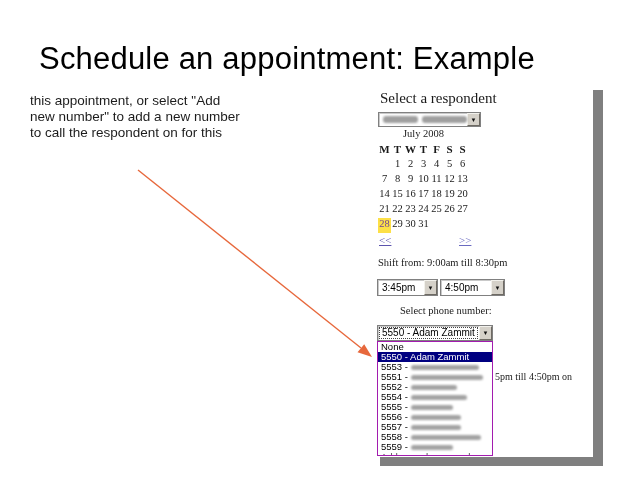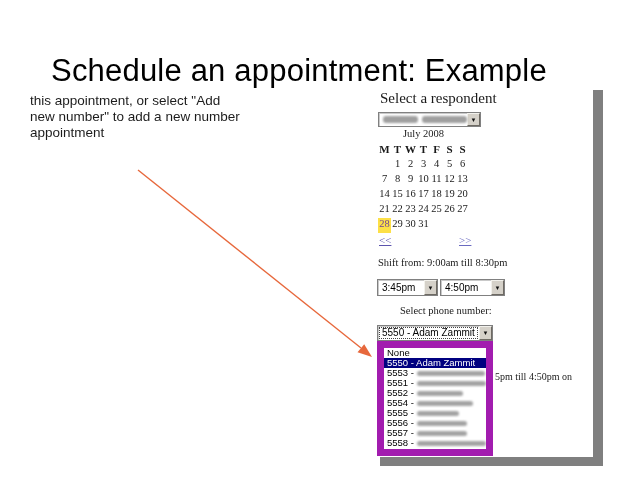--- a/index.html
+++ b/index.html
@@ -1,20 +1,20 @@
 <!DOCTYPE html>
 <html><head>
 <meta charset="utf-8">
 <style>
   html,body { margin:0; padding:0; }
   body { width:640px; height:480px; background:#ffffff; position:relative; overflow:hidden;
          font-family:"Liberation Sans", sans-serif; }
   .slide { position:absolute; inset:0; }
 
-  .title { position:absolute; left:39px; top:40px; margin:12px; font-weight:400;
+  .title { position:absolute; left:39px; top:40px; margin:0; font-weight:400;
            font-size:31px; line-height:37px; color:#000; white-space:nowrap;
            font-family:"Liberation Sans", sans-serif; letter-spacing:0.2px; }
 
   .intro { position:absolute; left:30px; top:93px; font-size:13.5px; line-height:16.2px;
            color:#1c1c1c; }
 
   .arrow-svg { position:absolute; left:0; top:0; pointer-events:none; }
 
   .serif { font-family:"Liberation Serif", serif; color:#1a1a1a; }
 
@@ -53,42 +53,42 @@
               height:15px; line-height:12px; color:#1a1a1a; }
   .cal-head-cell { font-weight:bold; font-size:11px; }
   .cal-day.sel { background:#fde047; color:#6f4296; }
 
   .cal-link { position:absolute; font-family:"Liberation Serif", serif; font-size:11px;
               text-decoration:underline; cursor:pointer; }
   .prev-link { left:379px; top:234px; color:#5c54ae; }
   .next-link { left:459px; top:234px; color:#6a6ac0; }
 
   .phone-list { position:absolute; left:377px; top:341px; width:116px; height:115px;
-              box-sizing:border-box; border:7px solid #a21caf; background:#fff; overflow:hidden; }
+              box-sizing:border-box; border:1px solid #a21caf; background:#fff; overflow:hidden; }
   .opt { height:10px; line-height:10px; font-family:"Liberation Sans", sans-serif;
          font-size:9.5px; padding-left:3px; white-space:nowrap; color:#000;
          display:flex; align-items:center; cursor:default; }
   .opt.hl { background:#000080; color:#fff; }
   .opt.clip { color:#4a4a4a; filter:blur(0.6px); }
   .opt .blob { height:5px; margin-left:3px; background:#a3a3a3; }
 
   .shadow-right  { position:absolute; left:593px; top:90px;  width:10px;  height:376px; background:#7f7f7f; }
   .shadow-bottom { position:absolute; left:380px; top:457px; width:223px; height:9px;   background:#7f7f7f; }
 </style>
 </head>
 <body>
 
 <div class="slide">
 
   <h1 class="title">Schedule an appointment: Example</h1>
 
   <div class="intro">
     <div>this appointment, or select "Add</div>
     <div>new number" to add a new number</div>
-    <div>appointment</div>
+    <div>to call the respondent on for this</div>
   </div>
 
   <svg class="arrow-svg" width="640" height="480" viewBox="0 0 640 480">
     <line x1="138" y1="170" x2="361" y2="348" stroke-width="1.4" stroke="#e7683c"></line>
     <polygon points="372,357 357.5,352.3 364.2,344.2" fill="#e7683c"></polygon>
   </svg>
 
   <div>
 
     <div class="sr-label serif">Select a respondent</div>

